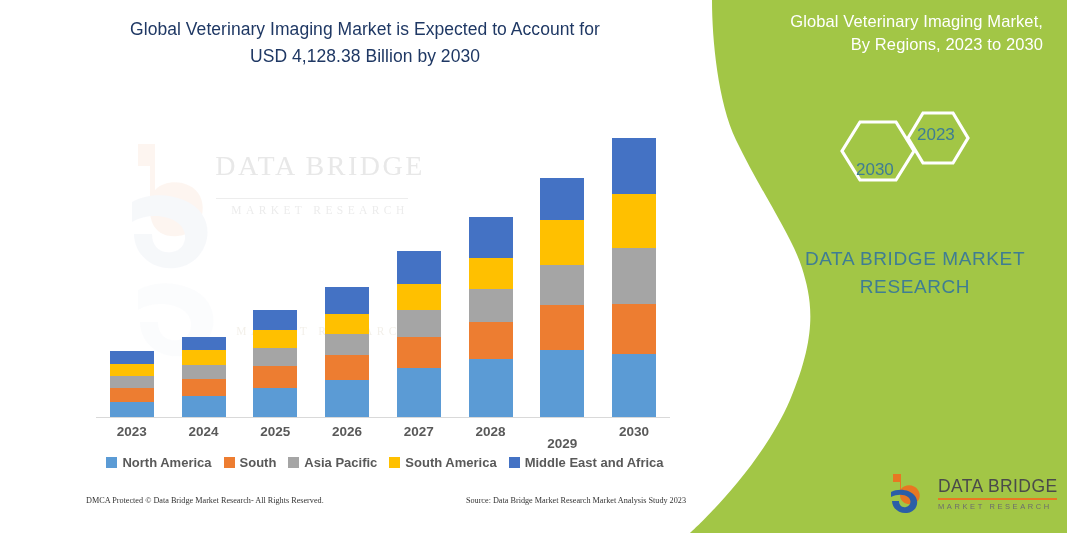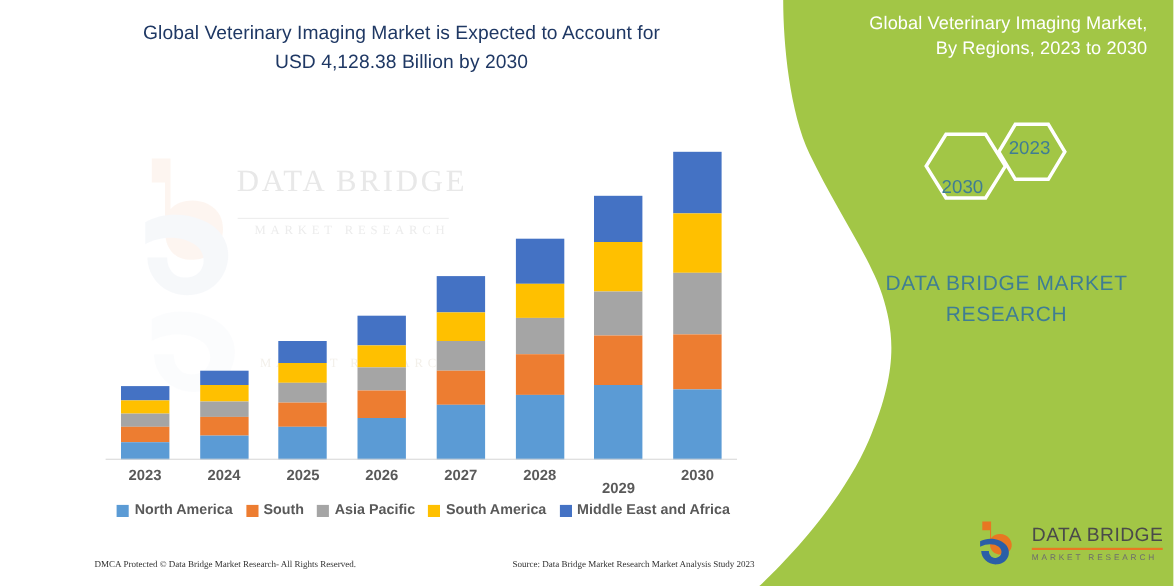--- a/index.html
+++ b/index.html
@@ -202,28 +202,28 @@
   .legend {
     position: absolute;
     left: 96px;
     top: 455px;
     width: 578px;
     display: flex;
     align-items: center;
     justify-content: center;
     gap: 12px;
   }
-  .leg-item { display: flex; align-items: flex-end; gap: 5px; }
+  .leg-item { display: flex; align-items: center; gap: 5px; }
   .leg-sw { width: 11px; height: 11px; flex: 0 0 auto; }
   .leg-lb { font-size: 13px; font-weight: bold; color: #595959; white-space: nowrap; }
 
   .footer {
     position: absolute;
     left: 86px;
-    top: 508px;
+    top: 496px;
     width: 600px;
     display: flex;
     justify-content: space-between;
     font-family: "Liberation Serif", serif;
     font-size: 8.2px;
     color: #333333;
   }
   .footer span { white-space: nowrap; }
 </style>
 </head>

